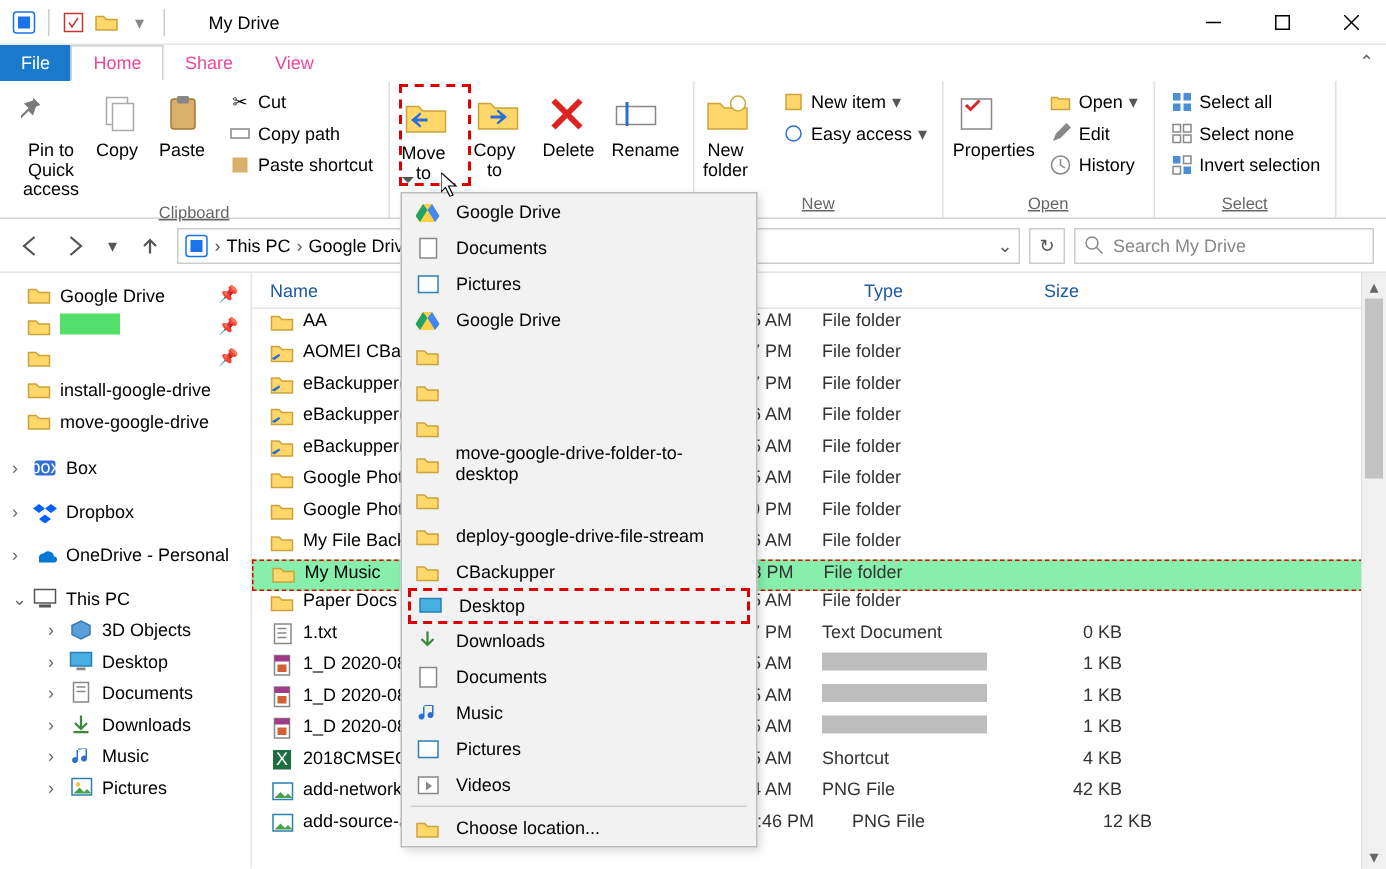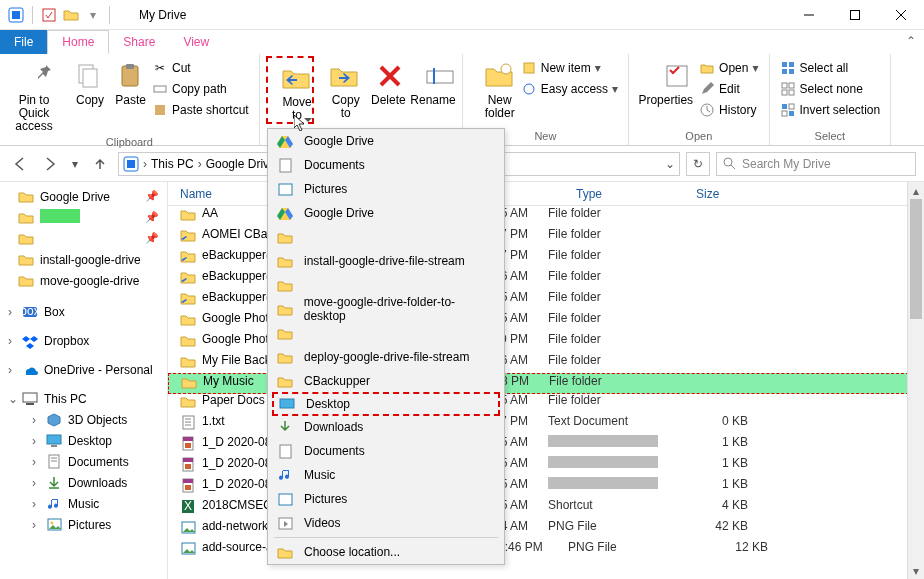--- a/index.html
+++ b/index.html
@@ -12,22 +12,22 @@
 .winbtns { margin-left: auto; display: flex; }
 .winbtn { width: 46px; height: 30px; display: flex; align-items: center; justify-content: center; }
 .tabs { height: 24px; display: flex; align-items: flex-end; background: #fff; position: relative; }
 .file-tab { background: #1979ca; color: #fff; padding: 4px 14px; height: 24px; display: flex; align-items: center; }
 .tab { padding: 4px 14px; height: 24px; display: flex; align-items: center; color: #ec4899; }
 .tab.active { border: 1px solid #d0d0d0; border-bottom: 1px solid #fff; }
 .collapse-ribbon { position: absolute; right: 8px; top: 4px; color: #666; }
 .ribbon { height: 92px; border-bottom: 1px solid #d0d0d0; display: flex; background: #fff; }
 .group { border-right: 1px solid #e0e0e0; padding: 2px 6px 0 6px; display: flex; flex-direction: column; }
 .group-body { flex: 1; display: flex; align-items: flex-start; gap: 2px; }
-.group-label { text-align: center; font-size: 11px; color: #666; padding: 2px 0 3px; }
-.bigbtn { width: 56px; display: flex; flex-direction: column; align-items: flex-end; padding-top: 4px; gap: 2px; text-align: center; line-height: 1.1; }
+.group-label { text-align: center; font-size: 11px; color: #666; padding: 2px 0 3px; text-decoration: underline; }
+.bigbtn { width: 56px; display: flex; flex-direction: column; align-items: flex-start; padding-top: 4px; gap: 2px; text-align: center; line-height: 1.1; }
 .bigbtn .ic { width: 32px; height: 32px; display: flex; align-items: center; justify-content: center; }
 .smallcol { display: flex; flex-direction: column; gap: 1px; padding-top: 2px; }
 .smallbtn { display: flex; align-items: center; gap: 4px; padding: 2px 4px; white-space: nowrap; }
 .smallbtn .sic { width: 16px; height: 16px; display: flex; align-items: center; justify-content: center; }
 .highlight { border: 2px dashed #d00; }
 .addr { height: 36px; display: flex; align-items: center; gap: 6px; padding: 4px 8px; border-bottom: 1px solid #e5e5e5; }
 .navbtn { width: 24px; height: 24px; display: flex; align-items: center; justify-content: center; color: #555; }
 .addrbar { flex: 1; height: 24px; border: 1px solid #ccc; display: flex; align-items: center; padding: 0 4px; gap: 4px; }
 .crumb { display: flex; align-items: center; gap: 2px; }
 .addr .rbtn { width: 24px; height: 24px; border: 1px solid #ccc; display: flex; align-items: center; justify-content: center; color: #555; }
@@ -796,21 +796,20 @@
         </svg>
       </span>
       <span><span class="redact" style="width:60px"></span></span>
     </div>
     <div class="mi">
       <span class="mic">
         <svg width="16" height="13">
           <path d="M1 3h5l2 2h7v7H1z" fill="#ffd76a" stroke="#caa43a"></path>
         </svg>
       </span>
-      <span>install-google-drive-file-stream</span>
     </div>
     <div class="mi">
       <span class="mic">
         <svg width="16" height="13">
           <path d="M1 3h5l2 2h7v7H1z" fill="#ffd76a" stroke="#caa43a"></path>
         </svg>
       </span>
       <span><span class="redact" style="width:60px"></span></span>
     </div>
     <div class="mi">

